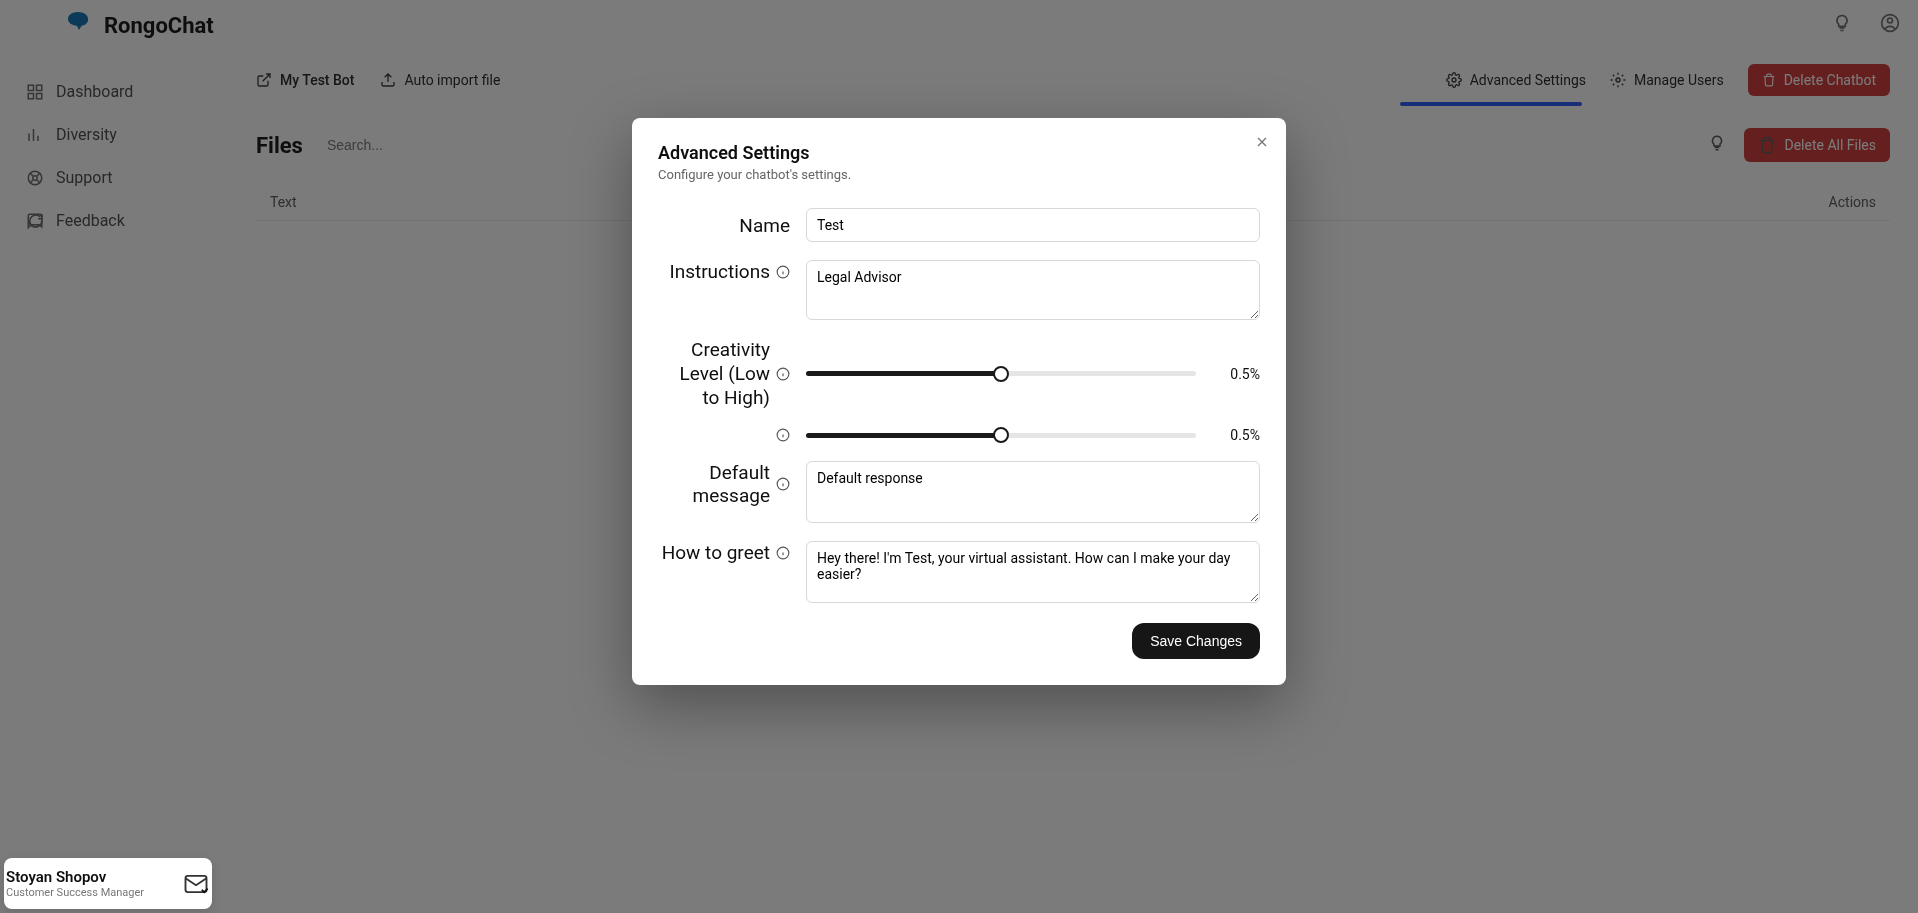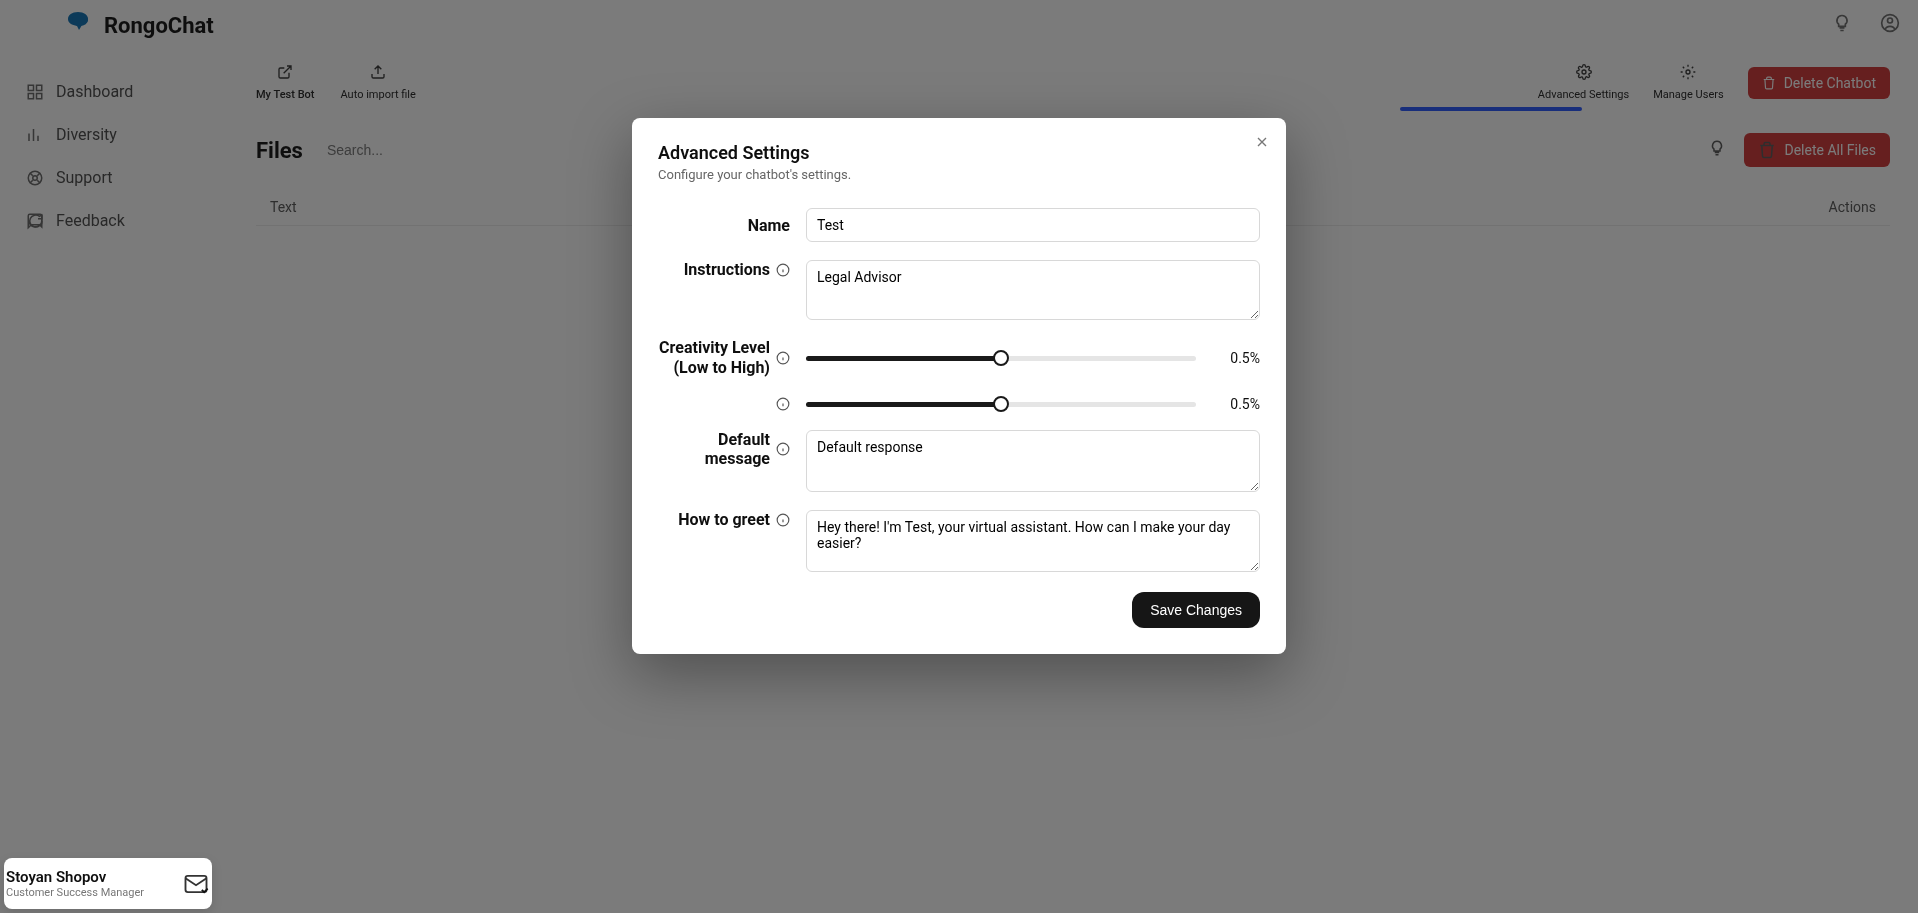--- a/index.html
+++ b/index.html
@@ -34,21 +34,21 @@
     cursor: pointer;
   }
   .sidebar-item svg { width: 18px; height: 18px; stroke: #666; fill: none; stroke-width: 2; }
   .content { flex: 1; padding: 8px 28px; position: relative; }
   .content-head {
     display: flex; align-items: center; justify-content: space-between;
     padding: 6px 0;
   }
   .head-left { display: flex; align-items: center; gap: 26px; }
   .bot-name { display: flex; align-items: center; gap: 10px; font-size: 18px; font-weight: 500; }
-  .head-btn { display: flex; align-items: center; gap: 8px; font-size: 11px; color: #222; cursor: pointer; flex-direction: column; }
+  .head-btn { display: flex; align-items: center; gap: 8px; font-size: 14px; color: #222; cursor: pointer; }
   .head-btn svg { width: 16px; height: 16px; stroke: #333; fill: none; stroke-width: 2; }
   .head-right { display: flex; align-items: center; gap: 24px; }
   .btn-danger {
     background: #d03434; color: #fff; border-radius: 6px;
     padding: 8px 14px; display: flex; align-items: center; gap: 8px;
     font-size: 14px; cursor: pointer;
   }
   .btn-danger svg { stroke: #fff; width: 14px; height: 14px; fill: none; stroke-width: 2; }
   .blue-underline { height: 4px; width: 182px; background: #2454ff; border-radius: 2px; margin-left: auto; margin-right: 308px; }
   .files-row {
@@ -78,21 +78,21 @@
     box-shadow: 0 20px 60px rgba(0,0,0,0.35);
   }
   .modal-title { font-size: 18px; font-weight: 600; }
   .modal-sub { font-size: 13px; color: #666; margin-top: 4px; }
   .modal-close { position: absolute; top: 16px; right: 16px; cursor: pointer; color: #777; }
   .modal-close svg { width: 16px; height: 16px; stroke: #777; stroke-width: 2; }
   .form { margin-top: 26px; display: flex; flex-direction: column; gap: 18px; }
   .form-row { display: flex; align-items: center; gap: 16px; }
   .form-row.top { align-items: flex-start; }
   .form-label {
-    width: 132px; text-align: right; font-size: 16px; font-weight: 700;
+    width: 132px; text-align: right; font-size: 19px; font-weight: 400;
     display: flex; justify-content: flex-end; align-items: center; gap: 6px;
   }
   .form-label.multi { line-height: 1.25; }
   .info-icon { width: 14px; height: 14px; display:inline-flex; }
   .info-icon svg { width: 14px; height: 14px; stroke: #555; fill: none; stroke-width: 2; }
   .text-input, .textarea {
     flex: 1; border: 1px solid #d8d8d8; border-radius: 6px;
     padding: 8px 10px; font-size: 14px; font-family: inherit;
     outline: none;
   }

